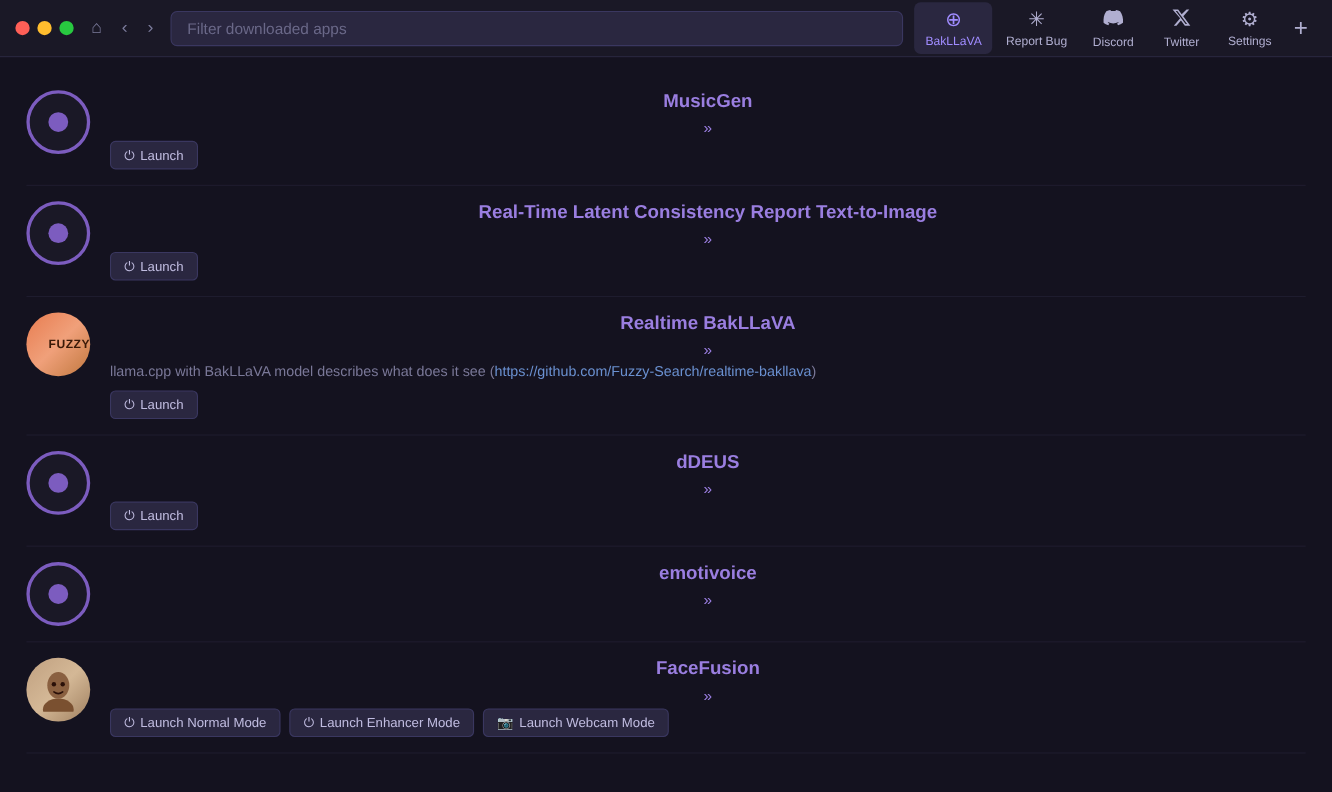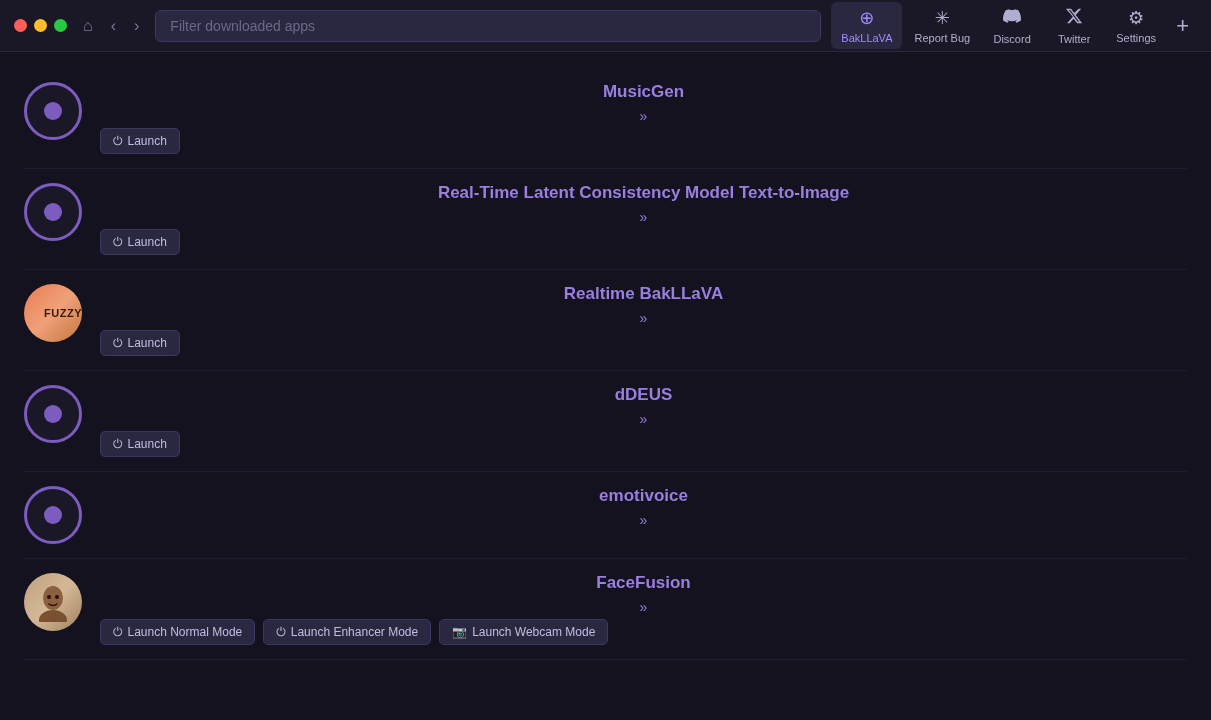--- a/index.html
+++ b/index.html
@@ -302,41 +302,42 @@
           <span>Launch</span>
         </button>
       </div>
     </div>
   </div>
 
   <div class="app-item">
     <div class="icon-ring"></div>
     <div class="app-info">
       <div class="app-title-row">
-        <span class="app-name">Real-Time Latent Consistency Model Text-to-Image</span>
+        <span class="app-name">Real-Time Latent Consistency Report Text-to-Image</span>
         <span class="app-arrow">»</span>
       </div>
       <div class="btn-row">
         <button class="launch-btn">
           <span class="btn-icon">⏻</span>
           <span>Launch</span>
         </button>
       </div>
     </div>
   </div>
 
   <div class="app-item">
     <div class="icon-fuzzy">
       <span>FUZZY</span>
     </div>
     <div class="app-info">
       <div class="app-title-row">
         <span class="app-name">Realtime BakLLaVA</span>
         <span class="app-arrow">»</span>
       </div>
+      <div class="app-desc">llama.cpp with BakLLaVA model describes what does it see (<a href="#">https://github.com/Fuzzy-Search/realtime-bakllava</a>)</div>
       <div class="btn-row">
         <button class="launch-btn">
           <span class="btn-icon">⏻</span>
           <span>Launch</span>
         </button>
       </div>
     </div>
   </div>
 
   <div class="app-item">

